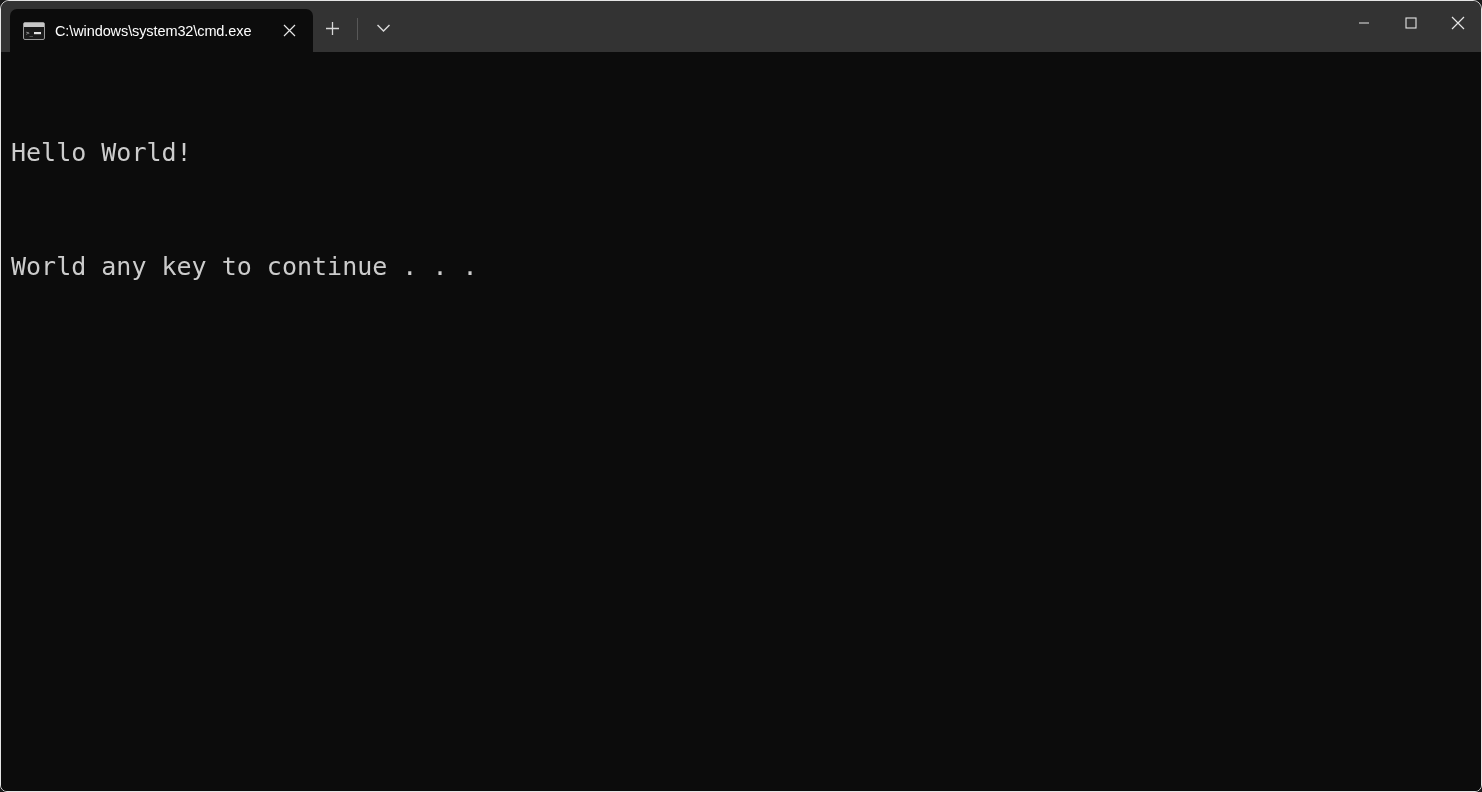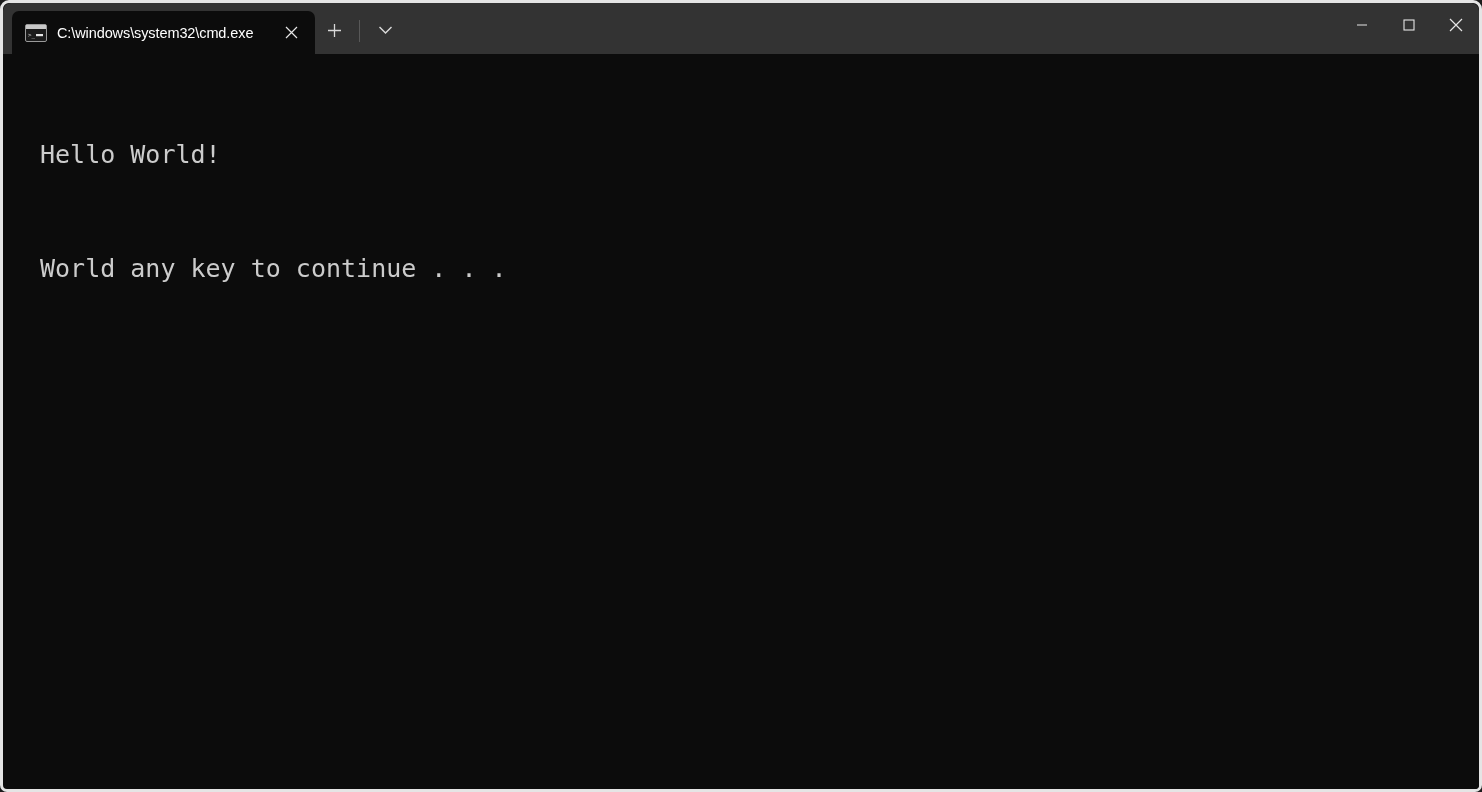--- a/index.html
+++ b/index.html
@@ -19,21 +19,21 @@
   
   .window {
     position: absolute;
     left: 0;
     top: 0;
     width: 1482px;
     height: 792px;
     box-sizing: border-box;
     background: #0c0c0c;
     border-radius: 9px 9px 7px 7px;
-    border: 3px solid #e5e5e5;
+    border: 1px solid #e5e5e5;
     overflow: hidden;
     display: flex;
     flex-direction: column;
     justify-content: space-between;
   }
 
   
   .titlebar {
     position: relative;
     height: 51px;
@@ -144,21 +144,20 @@
   .caption-btn:last-child { border-radius: 0 8px 0 0; }
   .caption-btn svg { display: block; }
 
   
   .terminal {
     position: relative;
     flex: 1 1 auto;
     background: #0c0c0c;
     overflow: hidden;
     padding: 0;
-    margin-left: 27px;
   }
 
   .console-text {
     margin: 0;
     padding: 6px 0 0 10px;
     font-family: "DejaVu Sans Mono", "Liberation Mono", monospace;
     font-size: 25px;
     line-height: 38px;
     color: #cccccc;
     white-space: pre;

